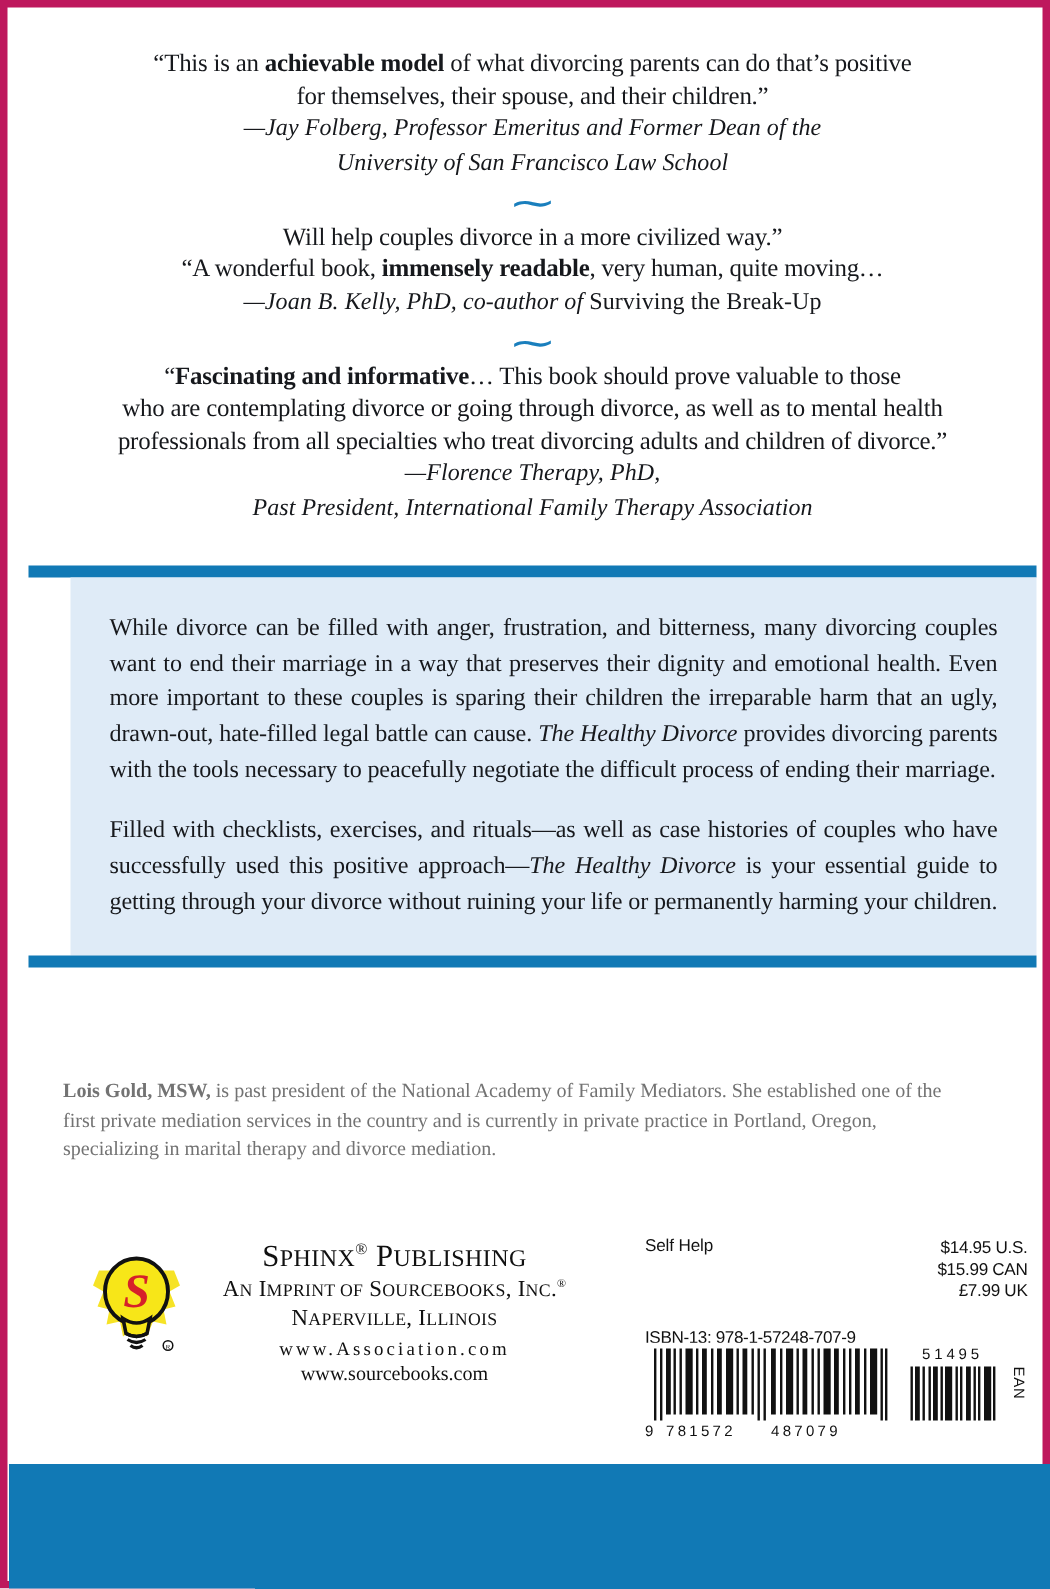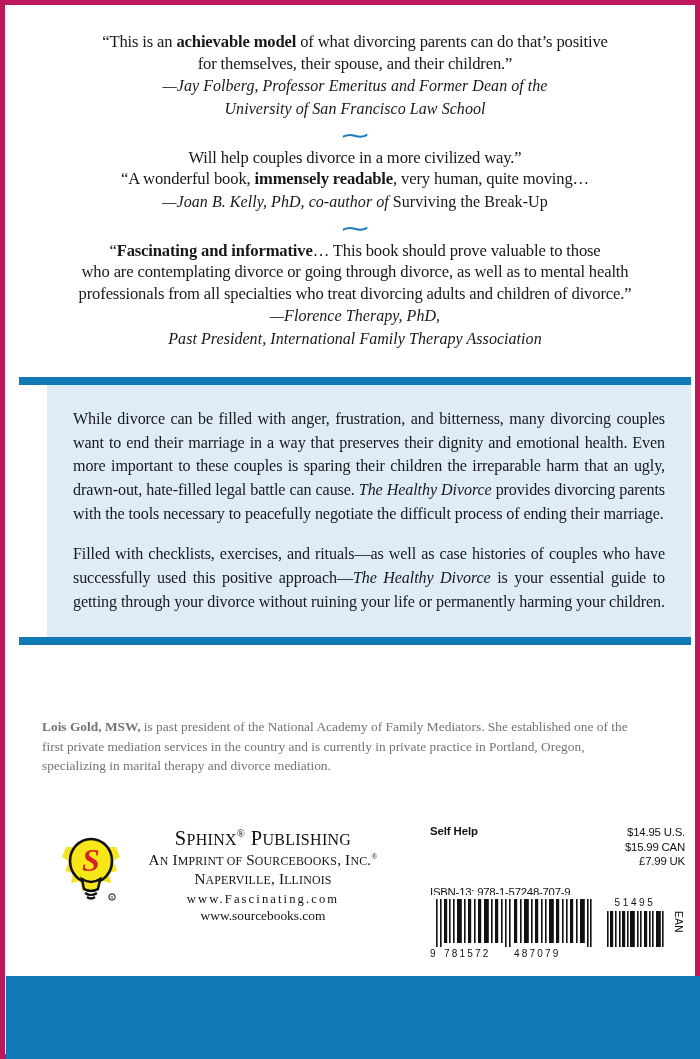--- a/index.html
+++ b/index.html
@@ -175,21 +175,21 @@
     font-family: "Liberation Sans", sans-serif;
     color: #111;
   }
   .info-row {
     display: flex;
     justify-content: space-between;
     align-items: flex-start;
   }
   .category {
     font-size: 11.4px;
-    font-weight: bold;
+    font-weight: normal;
     letter-spacing: -0.1px;
   }
   .prices {
     text-align: right;
     font-size: 11.4px;
     line-height: 1.28;
     letter-spacing: -0.2px;
   }
   .isbns {
     margin-top: 16px;
@@ -309,21 +309,21 @@
         <text x="31" y="40" text-anchor="middle" font-family="Liberation Serif, serif" font-size="32" font-weight="bold" font-style="italic" fill="#d6202a">S</text>
 
         <circle cx="52" cy="66" r="3.2" fill="none" stroke="#111111" stroke-width="1"></circle>
         <text x="52" y="68" text-anchor="middle" font-family="Liberation Sans, sans-serif" font-size="4" fill="#111111">R</text>
       </svg>
     </div>
     <div class="pub-text">
       <div class="pub-line1">S<span class="sc">PHINX</span><span class="reg">®</span> P<span class="sc">UBLISHING</span></div>
       <div class="pub-line2">A<span class="sc">N</span> I<span class="sc">MPRINT OF</span> S<span class="sc">OURCEBOOKS</span>, I<span class="sc">NC</span>.<span class="reg">®</span></div>
       <div class="pub-line3">N<span class="sc">APERVILLE</span>, I<span class="sc">LLINOIS</span></div>
-      <div class="pub-url1">www.Fascinating.com</div>
+      <div class="pub-url1">www.Association.com</div>
       <div class="pub-url2">www.sourcebooks.com</div>
     </div>
   </div>
 
   <div class="info">
     <div class="info-row">
       <div class="category">Self Help</div>
       <div class="prices">
         <div>$14.95 U.S.</div>
         <div>$15.99 CAN</div>

